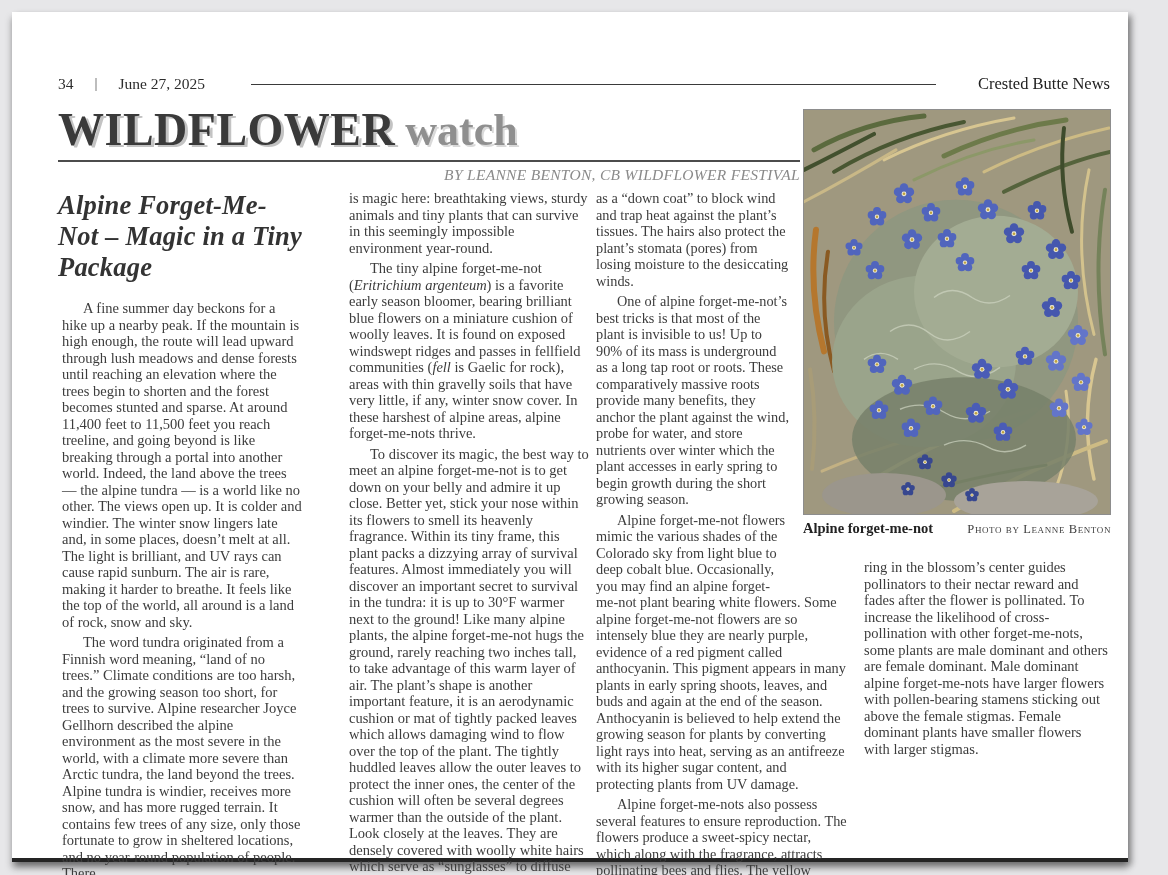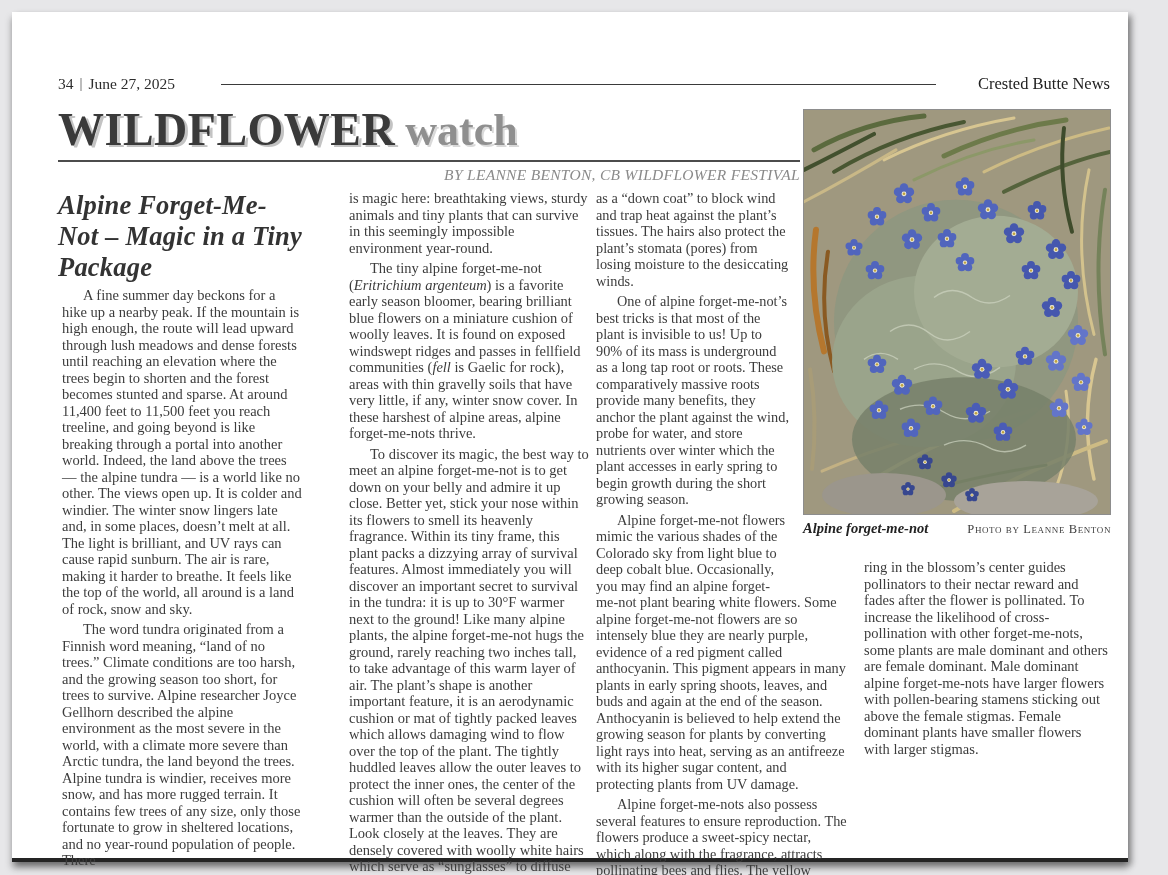--- a/index.html
+++ b/index.html
@@ -11,21 +11,21 @@
     background:#ffffff;
     border-bottom:4px solid #242424;
     box-shadow: 4px 3px 6px rgba(0,0,0,0.30), 0 6px 7px rgba(0,0,0,0.35);
   }
 
   
   .folio-row {
     position:absolute; left:46px; right:18px; top:62px;
     display:flex; align-items:center;
   }
-  .folio-left { font-size:15.5px; color:#2c2c2c; white-space:nowrap; display:flex; align-items:flex-start; gap:6px; }
+  .folio-left { font-size:15.5px; color:#2c2c2c; white-space:nowrap; display:flex; align-items:flex-start; gap:21px; }
   .folio-sep { color:#555; font-size:15px; }
   .folio-rule { flex:1; height:0; border-top:1.5px solid #3a3a3a; margin:0 42px 0 46px; }
   .folio-right { font-size:16.5px; color:#222; white-space:nowrap; }
 
   
   .masthead {
     position:absolute; left:46px; top:94px; width:742px;
   }
   .masthead-titles {
     border-bottom:2px solid #4c4c4c; padding-bottom:7px; line-height:48px; height:56px;
@@ -41,38 +41,38 @@
     text-shadow:2px 2px 0 rgba(170,170,170,0.45);
   }
   .byline {
     margin-top:4px; text-align:right; font-style:italic;
     font-size:15.5px; color:#8a8a8a; letter-spacing:0.3px;
   }
 
   
   .headline {
     font-size:26.5px; font-style:italic; font-weight:bold; color:#333;
-    line-height:31px; margin-bottom:4px; letter-spacing:0.2px;
+    line-height:31px; margin-bottom:17px; letter-spacing:0.2px;
   }
   .col { position:absolute; font-size:14.5px; line-height:16.5px; color:#3c3c3c; text-align:left; }
   .col p { margin:4px; }
   .col p.ind { text-indent:21px; }
   .col i { font-style:italic; }
   .col-1 { left:46px;  top:178px; width:248px; }
   .col-2 { left:333px; top:174px; width:249px; }
   .col-3 { left:580px; top:174px; width:259px; font-size:14.3px; }
   .col-4 { left:848px; top:543px; width:252px; }
   .c3spacer { float:right; width:62px; height:396px; }
 
   
   .photo-block { position:absolute; left:791px; top:97px; width:308px; }
   .photo-frame { width:308px; height:406px; border:1px solid #8d8d8d; background:#9f987f; }
   .photo-frame svg { display:block; width:100%; height:100%; }
   .caption-row { display:flex; justify-content:space-between; align-items:baseline; margin-top:5px; }
-  .caption-title { font-weight:bold; font-style:italic; font-size:14.5px; color:#222; }
+  .caption-title { font-weight:bold; font-size:14.5px; color:#222; }
   .caption-credit { font-variant:small-caps; font-size:12.5px; letter-spacing:0.6px; color:#3f3f3f; }
 </style>
 </head>
 <body>
 
 <div class="page">
 
   <div class="folio-row">
     <div class="folio-left">
       <span>34</span>

